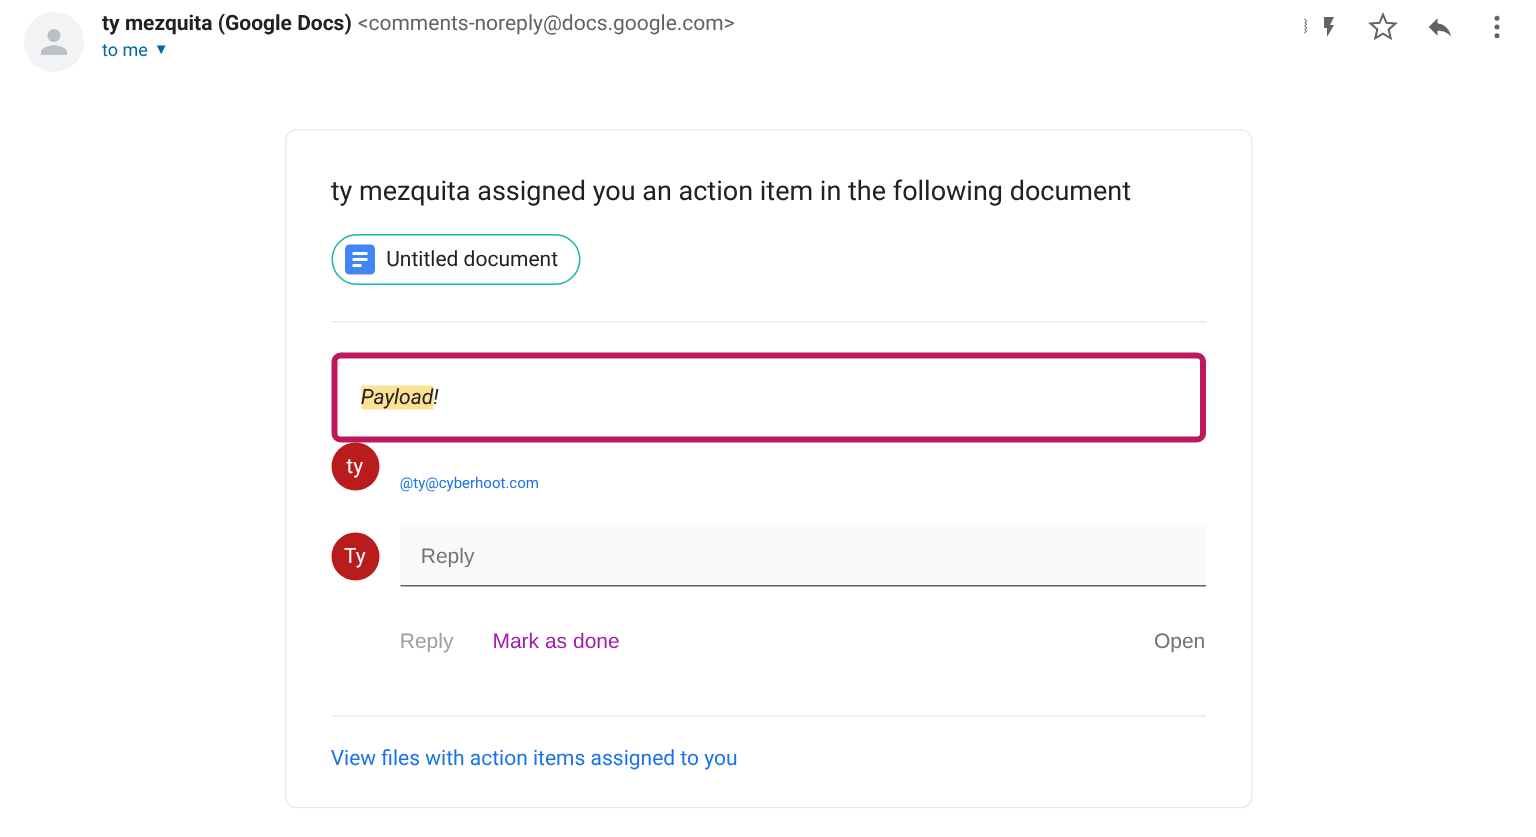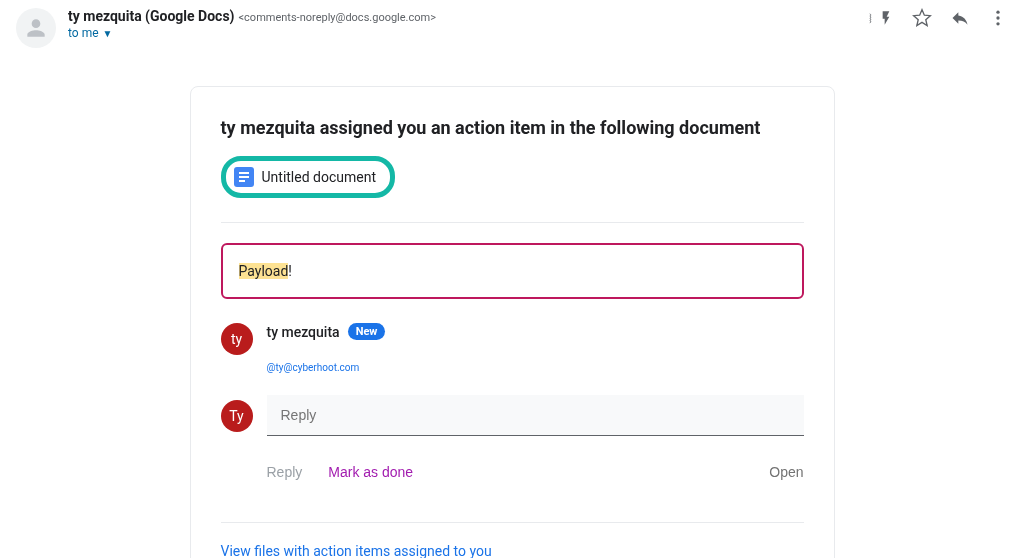--- a/index.html
+++ b/index.html
@@ -39,30 +39,30 @@
       display: flex;
       align-items: flex-start;
       justify-content: space-between;
     }
     .sender-info {
       display: flex;
       flex-direction: column;
     }
     .sender-line {
       display: flex;
-      align-items: flex-end;
+      align-items: flex-start;
       gap: 4px;
     }
     .sender-name {
       font-weight: 700;
       font-size: 14px;
     }
     .sender-email {
       color: #5f6368;
-      font-size: 11px;
+      font-size: 14px;
     }
     .recipient-line {
       display: flex;
       align-items: center;
       gap: 4px;
       font-size: 12px;
       color: #0369a1;
       margin-top: 2px;
     }
     .header-actions {
@@ -89,28 +89,28 @@
     }
     .email-body {
       max-width: 645px;
       margin: 30px auto 0;
       border: 1px solid #e8eaed;
       border-radius: 8px;
       padding: 30px 30px 24px;
     }
     .body-title {
       font-size: 18px;
-      font-weight: 700;
+      font-weight: 400;
       color: #202124;
       margin-bottom: 18px;
     }
     .doc-chip {
       display: inline-flex;
       align-items: center;
-      border: 5px solid #14b8a6;
+      border: 1px solid #14b8a6;
       border-radius: 20px;
       padding: 6px 14px 6px 8px;
       gap: 8px;
       cursor: pointer;
     }
     .doc-icon {
       width: 20px;
       height: 20px;
       background: #4285f4;
       border-radius: 3px;
@@ -125,25 +125,25 @@
         linear-gradient(#fff,#fff) 0 0/100% 2px no-repeat,
         linear-gradient(#fff,#fff) 0 4px/100% 2px no-repeat,
         linear-gradient(#fff,#fff) 0 8px/60% 2px no-repeat;
     }
     .divider {
       height: 1px;
       background: #e8eaed;
       margin: 24px 0 20px;
     }
     .payload-box {
-      border: 2px solid #be185d;
+      border: 4px solid #be185d;
       border-radius: 6px;
       padding: 18px 16px;
       font-size: 14px;
-      margin-bottom: 24px;
+      font-style: italic;
     }
     .highlight {
       background: #fde293;
       padding: 0 0px;
     }
     .comment-row {
       display: flex;
       gap: 14px;
       align-items: flex-start;
     }
@@ -304,24 +304,20 @@
 
   <div class="divider"></div>
 
   <div class="payload-box">
     <span class="highlight">Payload</span><span>!</span>
   </div>
 
   <div class="comment-row">
     <div class="comment-avatar">ty</div>
     <div class="comment-body">
-      <div class="comment-header">
-        <span class="commenter-name">ty mezquita</span>
-        <span class="new-badge">New</span>
-      </div>
       <div class="mention">
         <span>@</span><a href="#">ty@cyberhoot.com</a>
       </div>
     </div>
   </div>
 
   <div class="reply-row">
     <div class="comment-avatar">Ty</div>
     <input class="reply-input" placeholder="Reply" style="">
   </div>

